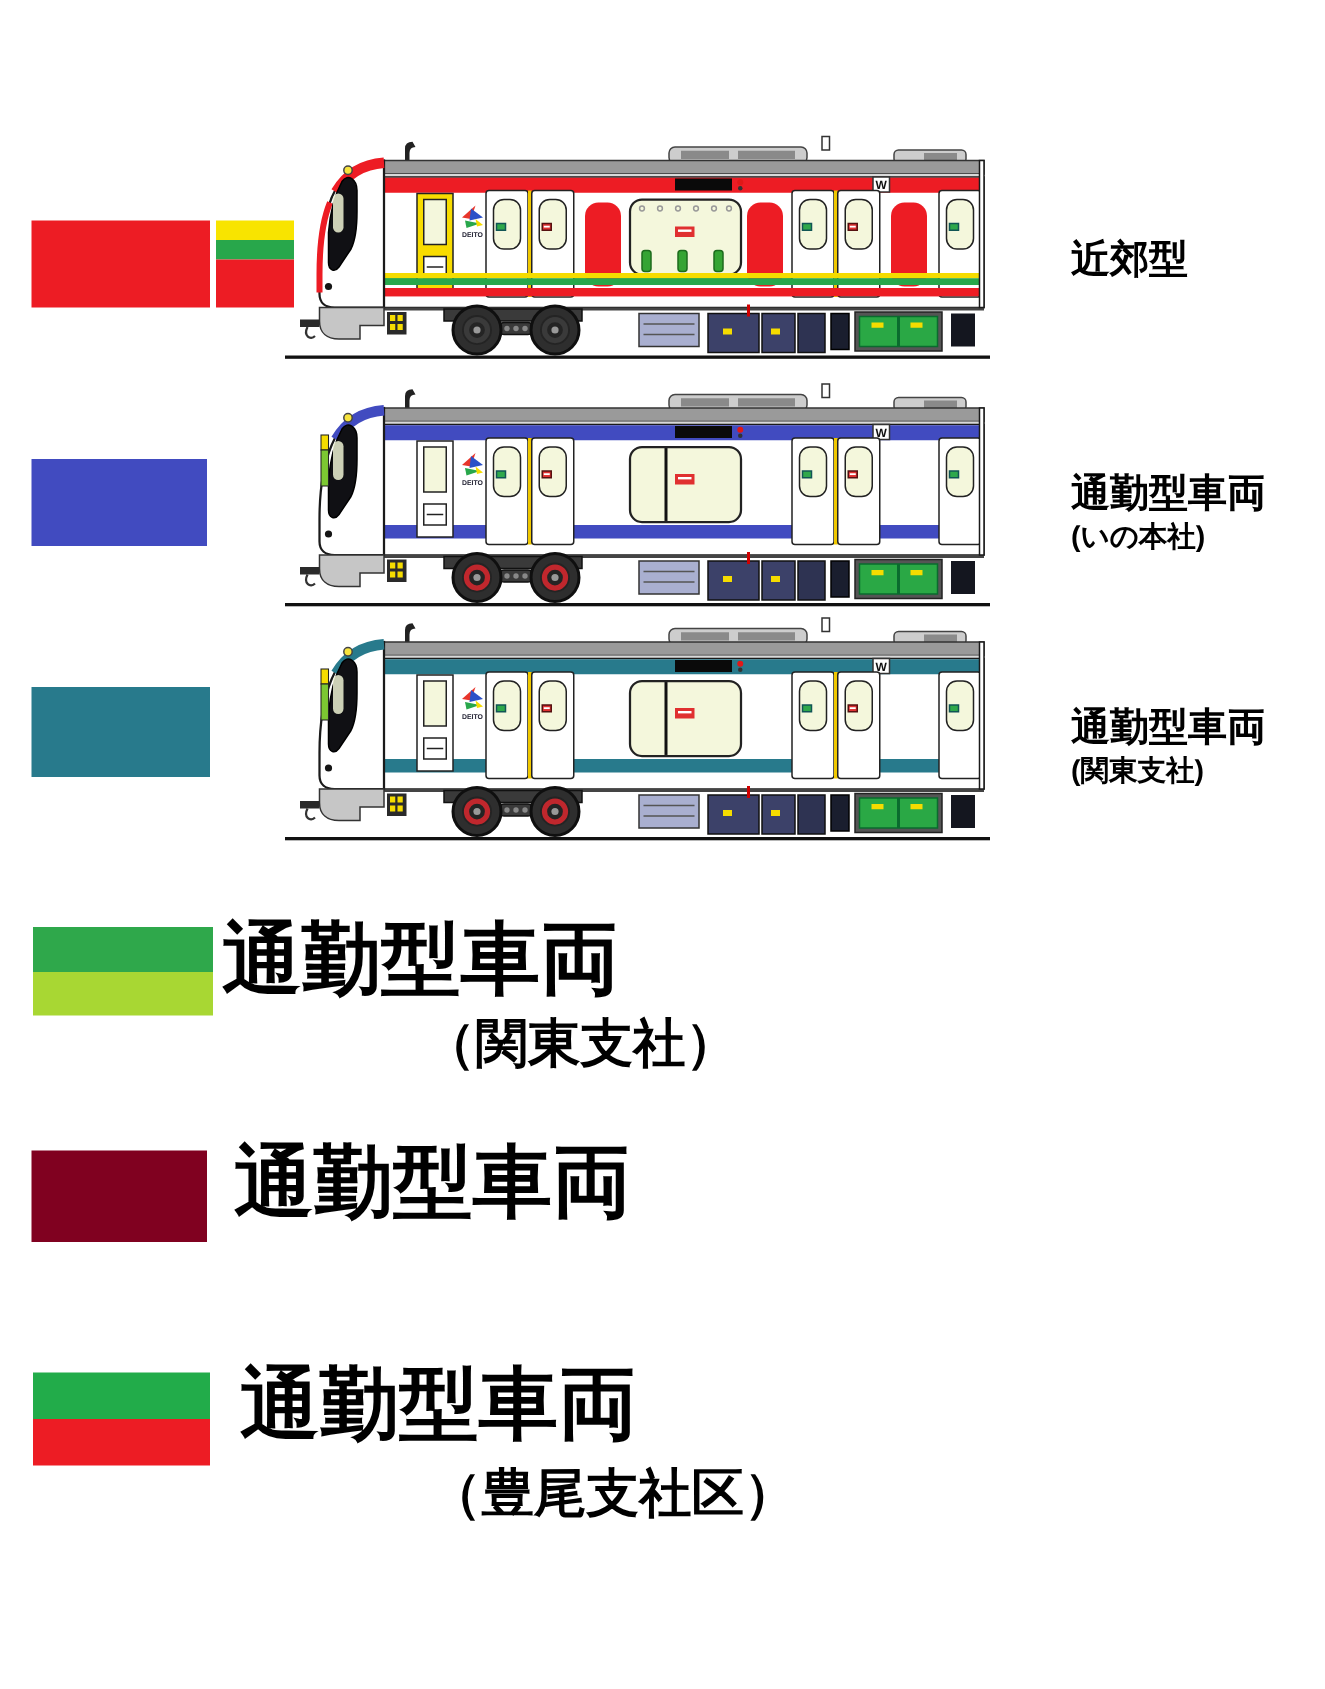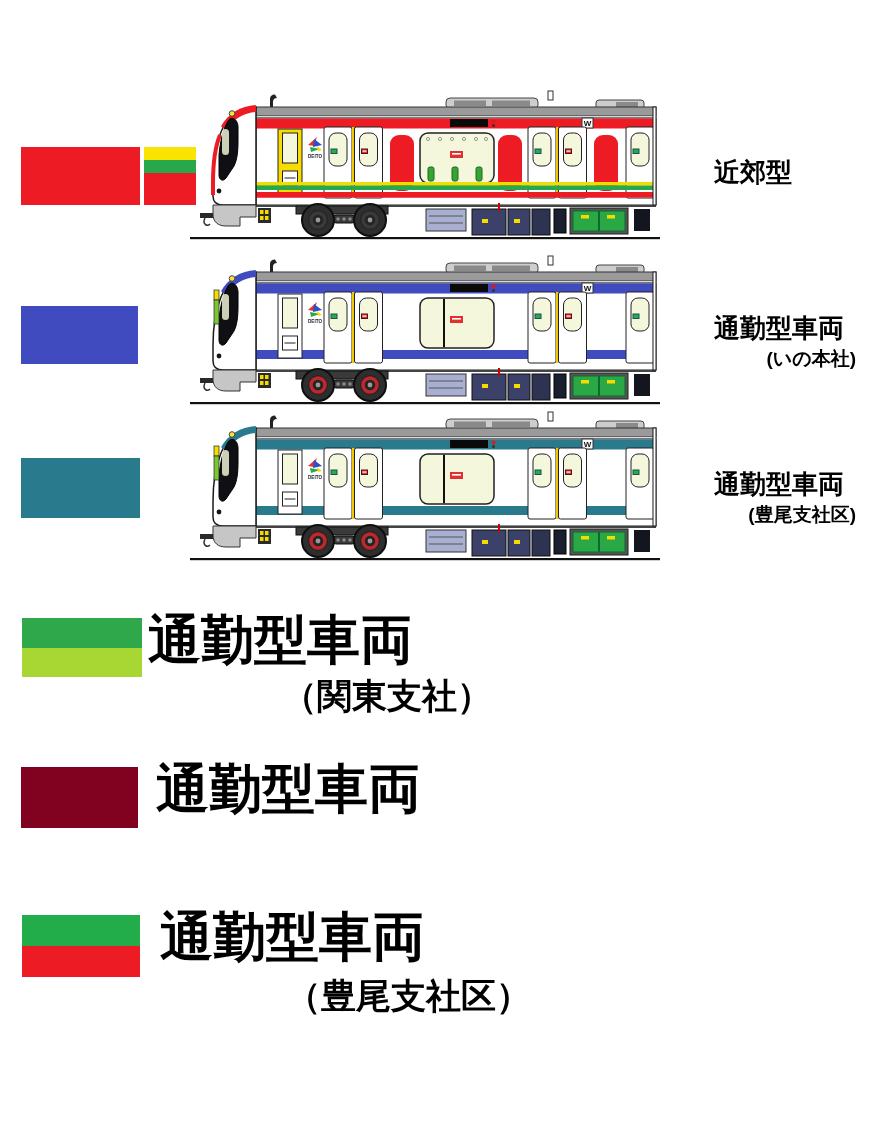--- a/index.html
+++ b/index.html
@@ -6,21 +6,21 @@
   .canvas{
     position:relative;width:883px;height:1126px;background:#fff;overflow:hidden;
     font-family:"Liberation Sans","DejaVu Sans",sans-serif;color:#000;
   }
   .swatch{position:absolute;display:flex;flex-direction:column;}
   .swatch div{width:100%;}
   .train{position:absolute;width:460px;height:150px;}
   svg{overflow:visible;display:block;}
   .side-label{position:absolute;width:142px;font-weight:700;line-height:1.15;}
   .side-title{font-size:26px;white-space:nowrap;}
-  .side-sub{font-size:19px;text-align:right;white-space:nowrap;margin-top:4px;}
+  .side-sub{font-size:19px;text-align:left;white-space:nowrap;margin-top:4px;}
   .big-title{position:absolute;font-size:53px;font-weight:700;line-height:1;white-space:nowrap;}
   .big-sub{position:absolute;font-size:36px;font-weight:700;line-height:1;white-space:nowrap;}
 </style>
 </head>
 <body>
 
 <div class="canvas">
 
   <svg width="0" height="0">
     <symbol id="car" viewBox="0 0 460 150" overflow="visible">
@@ -231,21 +231,21 @@
   <div class="swatch" style="left:21px;top:458px;width:119px;height:60px;">
     <div style="height: 100%; background: rgb(40, 122, 140);"></div>
   </div>
   <div class="train" style="left:198px;top:418px;">
     <svg width="460" height="150" viewBox="0 0 460 150" style="--band: #287A8C; --stripe: #287A8C; --crewdoor: #FFFFFF; --panel: transparent; --hub: #C0272D; --nosefront: transparent; --t1o: 0; --nlo: 1;">
         <use href="#car"></use>
       </svg>
   </div>
   <div class="side-label" style="left:714px;top:470px;">
     <div class="side-title">通勤型車両</div>
-    <div class="side-sub">(豊尾支社区)</div>
+    <div class="side-sub">(関東支社)</div>
   </div>
 
   <div class="swatch" style="left:22px;top:618px;width:120px;height:59px;">
     <div style="background: rgb(47, 168, 75); height: 50%;"></div>
     <div style="background: rgb(168, 215, 51); height: 50%;"></div>
   </div>
   <div class="big-title" style="left:148px;top:613px;">通勤型車両</div>
   <div class="big-sub" style="left:282px;top:678px;font-size:35px;">（関東支社）</div>
 
   <div class="swatch" style="left:21px;top:767px;width:117px;height:61px;">

